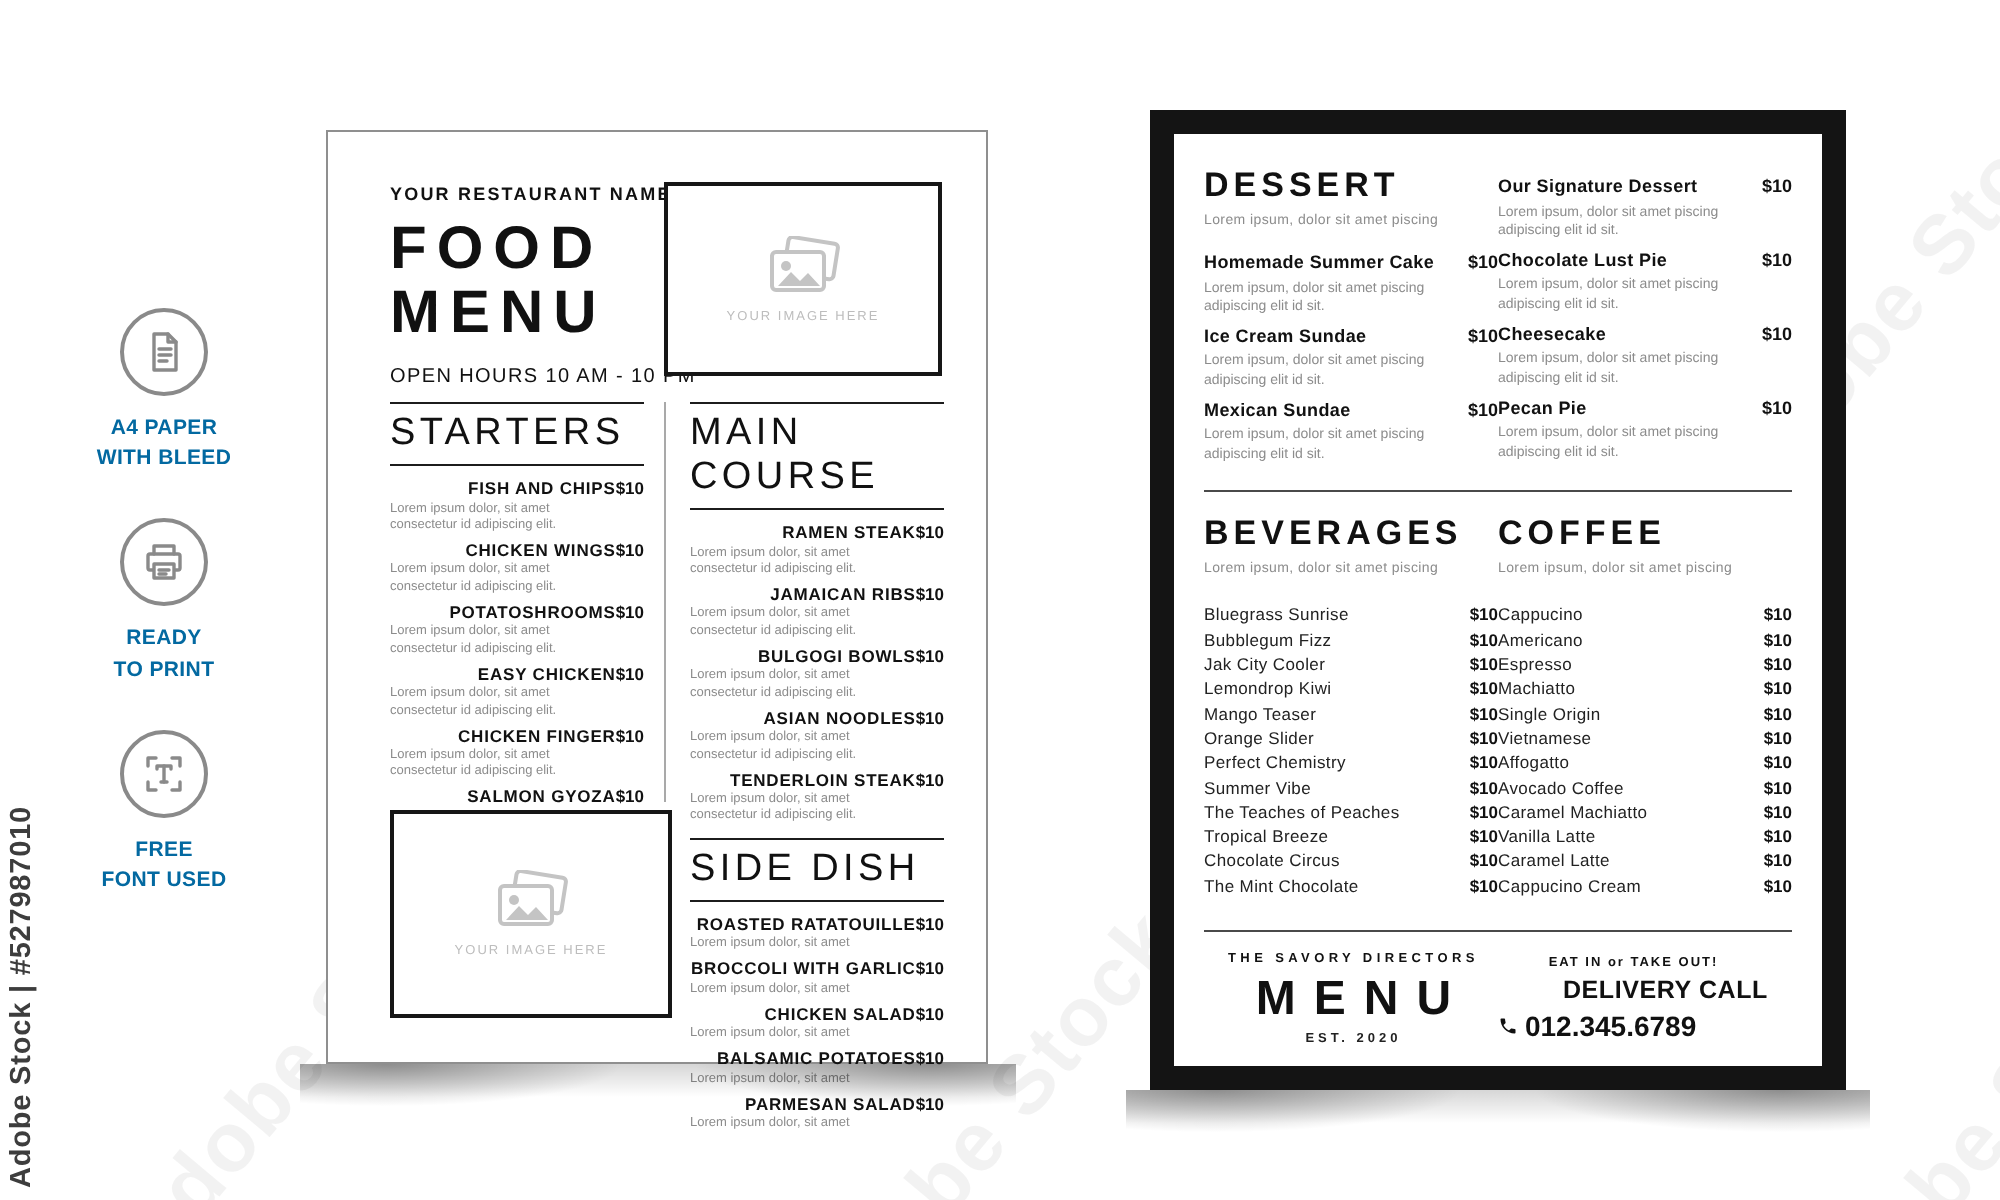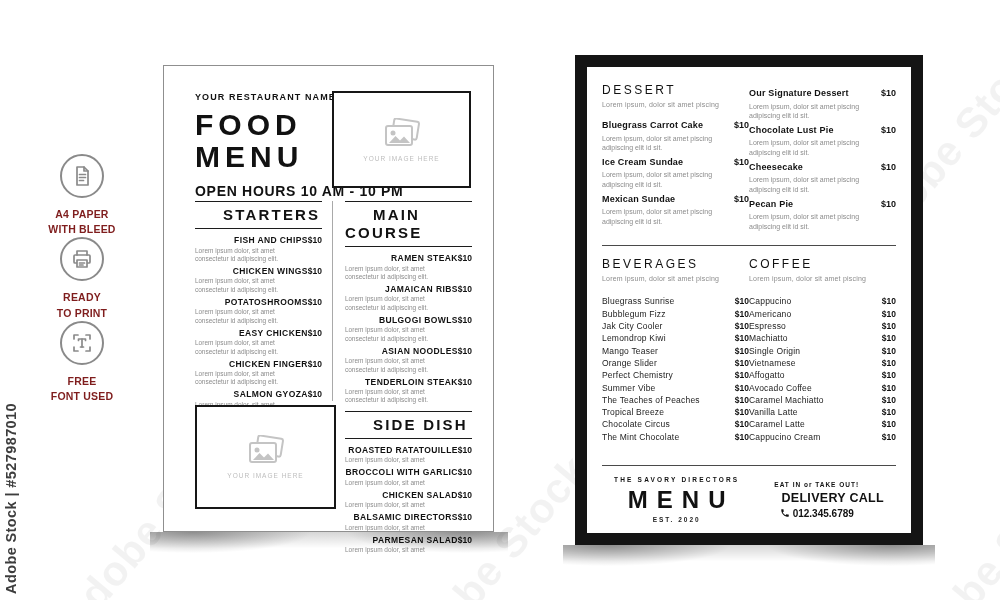--- a/index.html
+++ b/index.html
@@ -7,59 +7,59 @@
           font-family:"Liberation Sans",sans-serif;color:#111;}
 
   
   .wm{position:absolute;font-weight:bold;color:#222;opacity:.05;pointer-events:none;
       white-space:nowrap;transform:rotate(-50deg);font-size:42px;letter-spacing:1px;}
   .wm-id{position:absolute;left:3px;bottom:6px;writing-mode:vertical-rl;transform:rotate(180deg);
          font-size:14.5px;font-weight:bold;color:#3d3d3d;letter-spacing:.4px;}
 
   
   .features{position:absolute;left:36px;top:154px;width:92px;display:flex;flex-direction:column;
-            align-items:center;color:#7f1d1d;}
+            gap:22px;align-items:center;color:#0369a1;}
   .feature{display:flex;flex-direction:column;align-items:center;text-align:center;}
   .feature-circle{width:44px;height:44px;border:2px solid #8a8a8a;border-radius:50%;
                   display:flex;align-items:center;justify-content:center;margin-bottom:9px;box-sizing:border-box;}
   .feature-label{font-size:10.5px;font-weight:bold;line-height:1.45;letter-spacing:.2px;}
 
   
   .page-l{position:absolute;left:163px;top:65px;width:331px;height:467px;background:#fff;
           border:1px solid #8f8f8f;box-sizing:border-box;}
   .pl-head{position:absolute;left:31px;top:26px;}
   .pl-rest{font-size:9px;font-weight:bold;letter-spacing:1.1px;}
   .pl-title{font-size:30px;font-weight:800;letter-spacing:5px;line-height:1.07;margin-top:7px;}
-  .pl-hours{font-size:14px;font-weight:bold;letter-spacing:.7px;margin-top:10px;}
+  .pl-hours{font-size:10px;font-weight:normal;letter-spacing:.7px;margin-top:10px;}
   .ph-img{position:absolute;border:2px solid #161616;background:#fff;display:flex;flex-direction:column;
           align-items:center;justify-content:center;box-sizing:border-box;}
   .ph-label{font-size:6.5px;letter-spacing:1px;color:#bdbdbd;margin-top:3px;}
   .ph-top{left:168px;top:25px;width:139px;height:97px;}
   .ph-bottom{left:31px;top:339px;width:141px;height:104px;}
   .pl-cols{position:absolute;left:31px;top:135px;width:277px;display:flex;justify-content:space-between;}
   .pl-col{width:127px;}
   .pl-divider{position:absolute;left:168px;top:135px;width:1px;height:200px;background:#a9a9a9;}
   .sec-h{border-top:1px solid #1c1c1c;border-bottom:1px solid #1c1c1c;padding:4px 0;margin-bottom:6px;}
-  .sec-h span{font-size:15px;font-weight:700;letter-spacing:2.2px;margin-left:28px;}
+  .sec-h span{font-size:19px;font-weight:400;letter-spacing:2.2px;}
   .sd-head{margin-top:6px;}
   .mi{margin-bottom:2.5px;}
   .mi-row{display:flex;justify-content:flex-end;align-items:baseline;}
   .mi-name{font-size:8.5px;font-weight:bold;letter-spacing:.4px;}
   .mi-price{font-size:8.5px;font-weight:bold;}
   .mi-desc{font-size:6.5px;color:#8c8c8c;line-height:1.3;margin-top:1.5px;white-space:pre-line;}
 
   
   .page-r{position:absolute;left:575px;top:55px;width:348px;height:490px;background:#141414;
           box-sizing:border-box;padding:12px;}
   .pr-inner{width:100%;height:100%;background:#fff;box-sizing:border-box;
             padding:16px 15px 10px;display:flex;flex-direction:column;}
   .pr-cols{display:flex;justify-content:space-between;}
   .pr-col{width:148px;}
   .dessert{height:163px;}
-  .pr-sec-title{font-size:12px;font-weight:400;letter-spacing:2.5px;}
+  .pr-sec-title{font-size:17px;font-weight:700;letter-spacing:2.5px;}
   .pr-sub{font-size:7px;color:#8c8c8c;margin-top:4px;letter-spacing:.2px;}
   .d-head{margin-bottom:12px;}
   .col2-pad{padding-top:5px;}
   .di{margin-bottom:5px;}
   .di-row{display:flex;justify-content:space-between;align-items:flex-start;}
   .di-name{font-size:9px;font-weight:bold;letter-spacing:.2px;}
   .di-price{font-size:9px;font-weight:800;}
   .di-desc{font-size:7px;color:#8c8c8c;line-height:1.32;margin-top:3.5px;white-space:pre-line;}
   .hr{border:0;border-top:1px solid #4a4a4a;margin:0;}
   .bev{height:209px;margin-top:11px;}
@@ -68,21 +68,21 @@
   .bv-row{display:flex;justify-content:space-between;align-items:flex-end;height:12.3px;}
   .bv-name{font-size:8.5px;color:#222;letter-spacing:.2px;}
   .bv-price{font-size:8.5px;font-weight:800;}
   .pr-foot{display:flex;justify-content:space-between;align-items:center;margin-top:10px;padding:0 12px;}
   .fb{text-align:center;}
   .fb-top{font-size:6.5px;font-weight:bold;letter-spacing:2.2px;}
   .fb-menu{font-size:24px;font-weight:900;letter-spacing:9px;margin:3px 0 2px;padding-left:9px;}
   .fb-est{font-size:6.5px;font-weight:bold;letter-spacing:2px;color:#222;}
   .fd-tag{font-size:6.5px;font-weight:bold;letter-spacing:1px;}
   .fd-call{font-size:12.5px;font-weight:800;letter-spacing:.3px;margin-top:3px;margin-left:32px;}
-  .fd-phone{display:flex;align-items:center;justify-content:center;gap:3px;font-size:10px;
+  .fd-phone{display:flex;align-items:center;justify-content:flex-start;gap:3px;font-size:14px;
             font-weight:bold;margin-top:3px;}
 
   
   .sh{position:absolute;height:22px;
       background:radial-gradient(ellipse 55% 160% at 12% 0%, rgba(0,0,0,.34), transparent 60%),
                  radial-gradient(ellipse 55% 160% at 88% 0%, rgba(0,0,0,.34), transparent 60%),
                  linear-gradient(to bottom, rgba(0,0,0,.16), transparent 75%);}
   .sh-l{left:150px;top:532px;width:358px;}
   .sh-r{left:563px;top:545px;width:372px;}
 
@@ -303,21 +303,21 @@
           </div>
             <div class="mi">
             <div class="mi-row">
               <span class="mi-name">CHICKEN SALAD</span>
               <span class="mi-price">$10</span>
             </div>
             <div class="mi-desc">Lorem ipsum dolor, sit amet</div>
           </div>
             <div class="mi">
             <div class="mi-row">
-              <span class="mi-name">BALSAMIC DIRECTORS</span>
+              <span class="mi-name">BALSAMIC POTATOES</span>
               <span class="mi-price">$10</span>
             </div>
             <div class="mi-desc">Lorem ipsum dolor, sit amet</div>
           </div>
             <div class="mi">
             <div class="mi-row">
               <span class="mi-name">PARMESAN SALAD</span>
               <span class="mi-price">$10</span>
             </div>
             <div class="mi-desc">Lorem ipsum dolor, sit amet</div>
@@ -345,21 +345,21 @@
       <div class="pr-cols dessert">
         <div class="pr-col">
           <div class="d-head">
             <div class="pr-sec-title">DESSERT</div>
             <div class="pr-sub">Lorem ipsum, dolor sit amet piscing</div>
           </div>
           <div>
 
           <div class="di">
               <div class="di-row">
-                <span class="di-name">Bluegrass Carrot Cake</span>
+                <span class="di-name">Homemade Summer Cake</span>
                 <span class="di-price">$10</span>
               </div>
               <div class="di-desc">Lorem ipsum, dolor sit amet piscing
 adipiscing elit id sit.</div>
             </div>
               <div class="di">
               <div class="di-row">
                 <span class="di-name">Ice Cream Sundae</span>
                 <span class="di-price">$10</span>
               </div>

